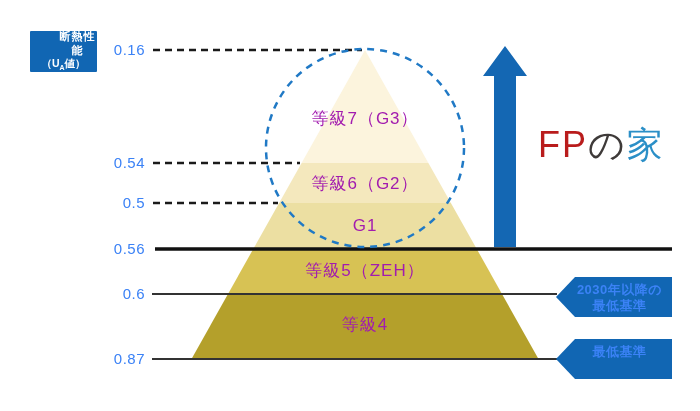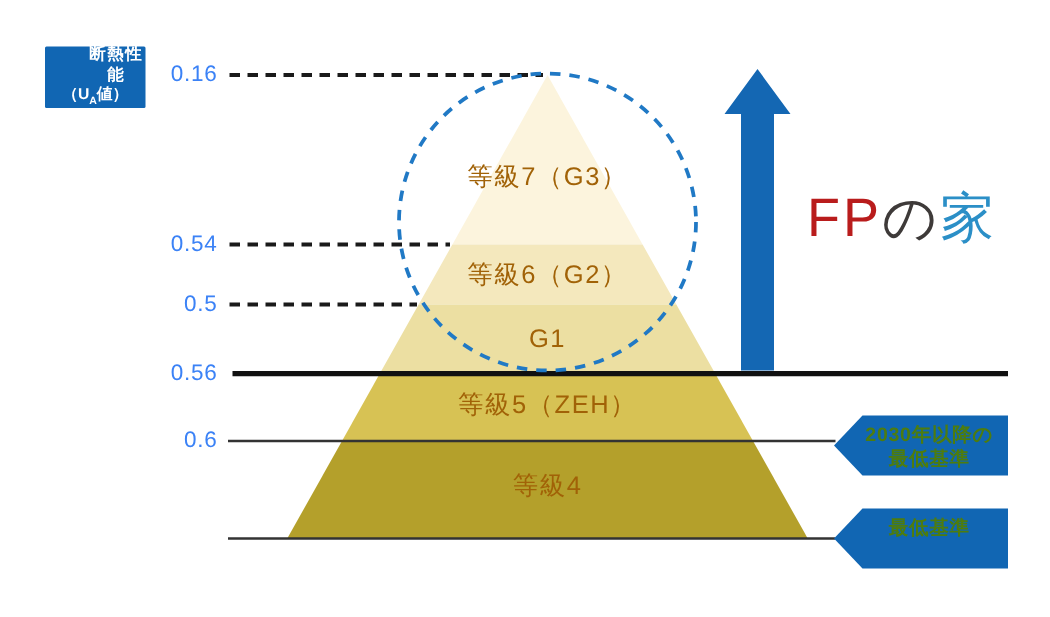--- a/index.html
+++ b/index.html
@@ -19,25 +19,25 @@
     left:30px;top:31px;width:67px;height:41px;border-radius:1px;
     display:flex;flex-direction:column;align-items:center;justify-content:center;
     color:#fff;text-align:center;line-height:1.25;
   }
   .axis-badge .l1{font-size:11px;font-weight:bold;letter-spacing:1px;padding-left:28px;}
   .axis-badge .l2{font-size:10.5px;font-weight:bold;}
   .axis-badge sub{font-size:7px;}
   
   .tier-label{
     left:365px;transform:translate(-50%,-50%);
-    font-size:17px;color:#a16207;white-space:nowrap;letter-spacing:1px;
+    font-size:17px;color:#a21caf;white-space:nowrap;letter-spacing:1px;
   }
   
   .pennant-text{
-    left:567px;width:105px;text-align:center;color:#4d7c0f;
+    left:567px;width:105px;text-align:center;color:#3b82f6;
     font-size:13px;font-weight:bold;line-height:15.5px;letter-spacing:.5px;
   }
   
   .logo{
     left:538px;top:127px;font-size:36px;font-weight:500;
     letter-spacing:2px;white-space:nowrap;line-height:36px;
   }
 </style>
 </head>
 <body>
@@ -71,20 +71,21 @@
   <div class="abs axis-badge" style="background-color: rgb(17, 102, 179);">
     <span class="l1">断熱性能</span>
     <span class="l2"><span>（U</span><sub>A</sub><span>値）</span></span>
   </div>
 
   <div class="abs tick-label" style="top:41px">0.16</div>
   <div class="abs tick-label" style="top:154px">0.54</div>
   <div class="abs tick-label" style="top:194px">0.5</div>
   <div class="abs tick-label" style="top:240px">0.56</div>
   <div class="abs tick-label" style="top:285px">0.6</div>
+  <div class="abs tick-label" style="top:350px">0.87</div>
 
   <div class="abs tier-label" style="top:118px">等級7（G3）</div>
   <div class="abs tier-label" style="top:183px">等級6（G2）</div>
   <div class="abs tier-label" style="top:226px">G1</div>
   <div class="abs tier-label" style="top:270px">等級5（ZEH）</div>
   <div class="abs tier-label" style="top:324px">等級4</div>
 
   <div class="abs pennant-text" style="top:282px">
     <div>2030年以降の</div>
     <div>最低基準</div>

